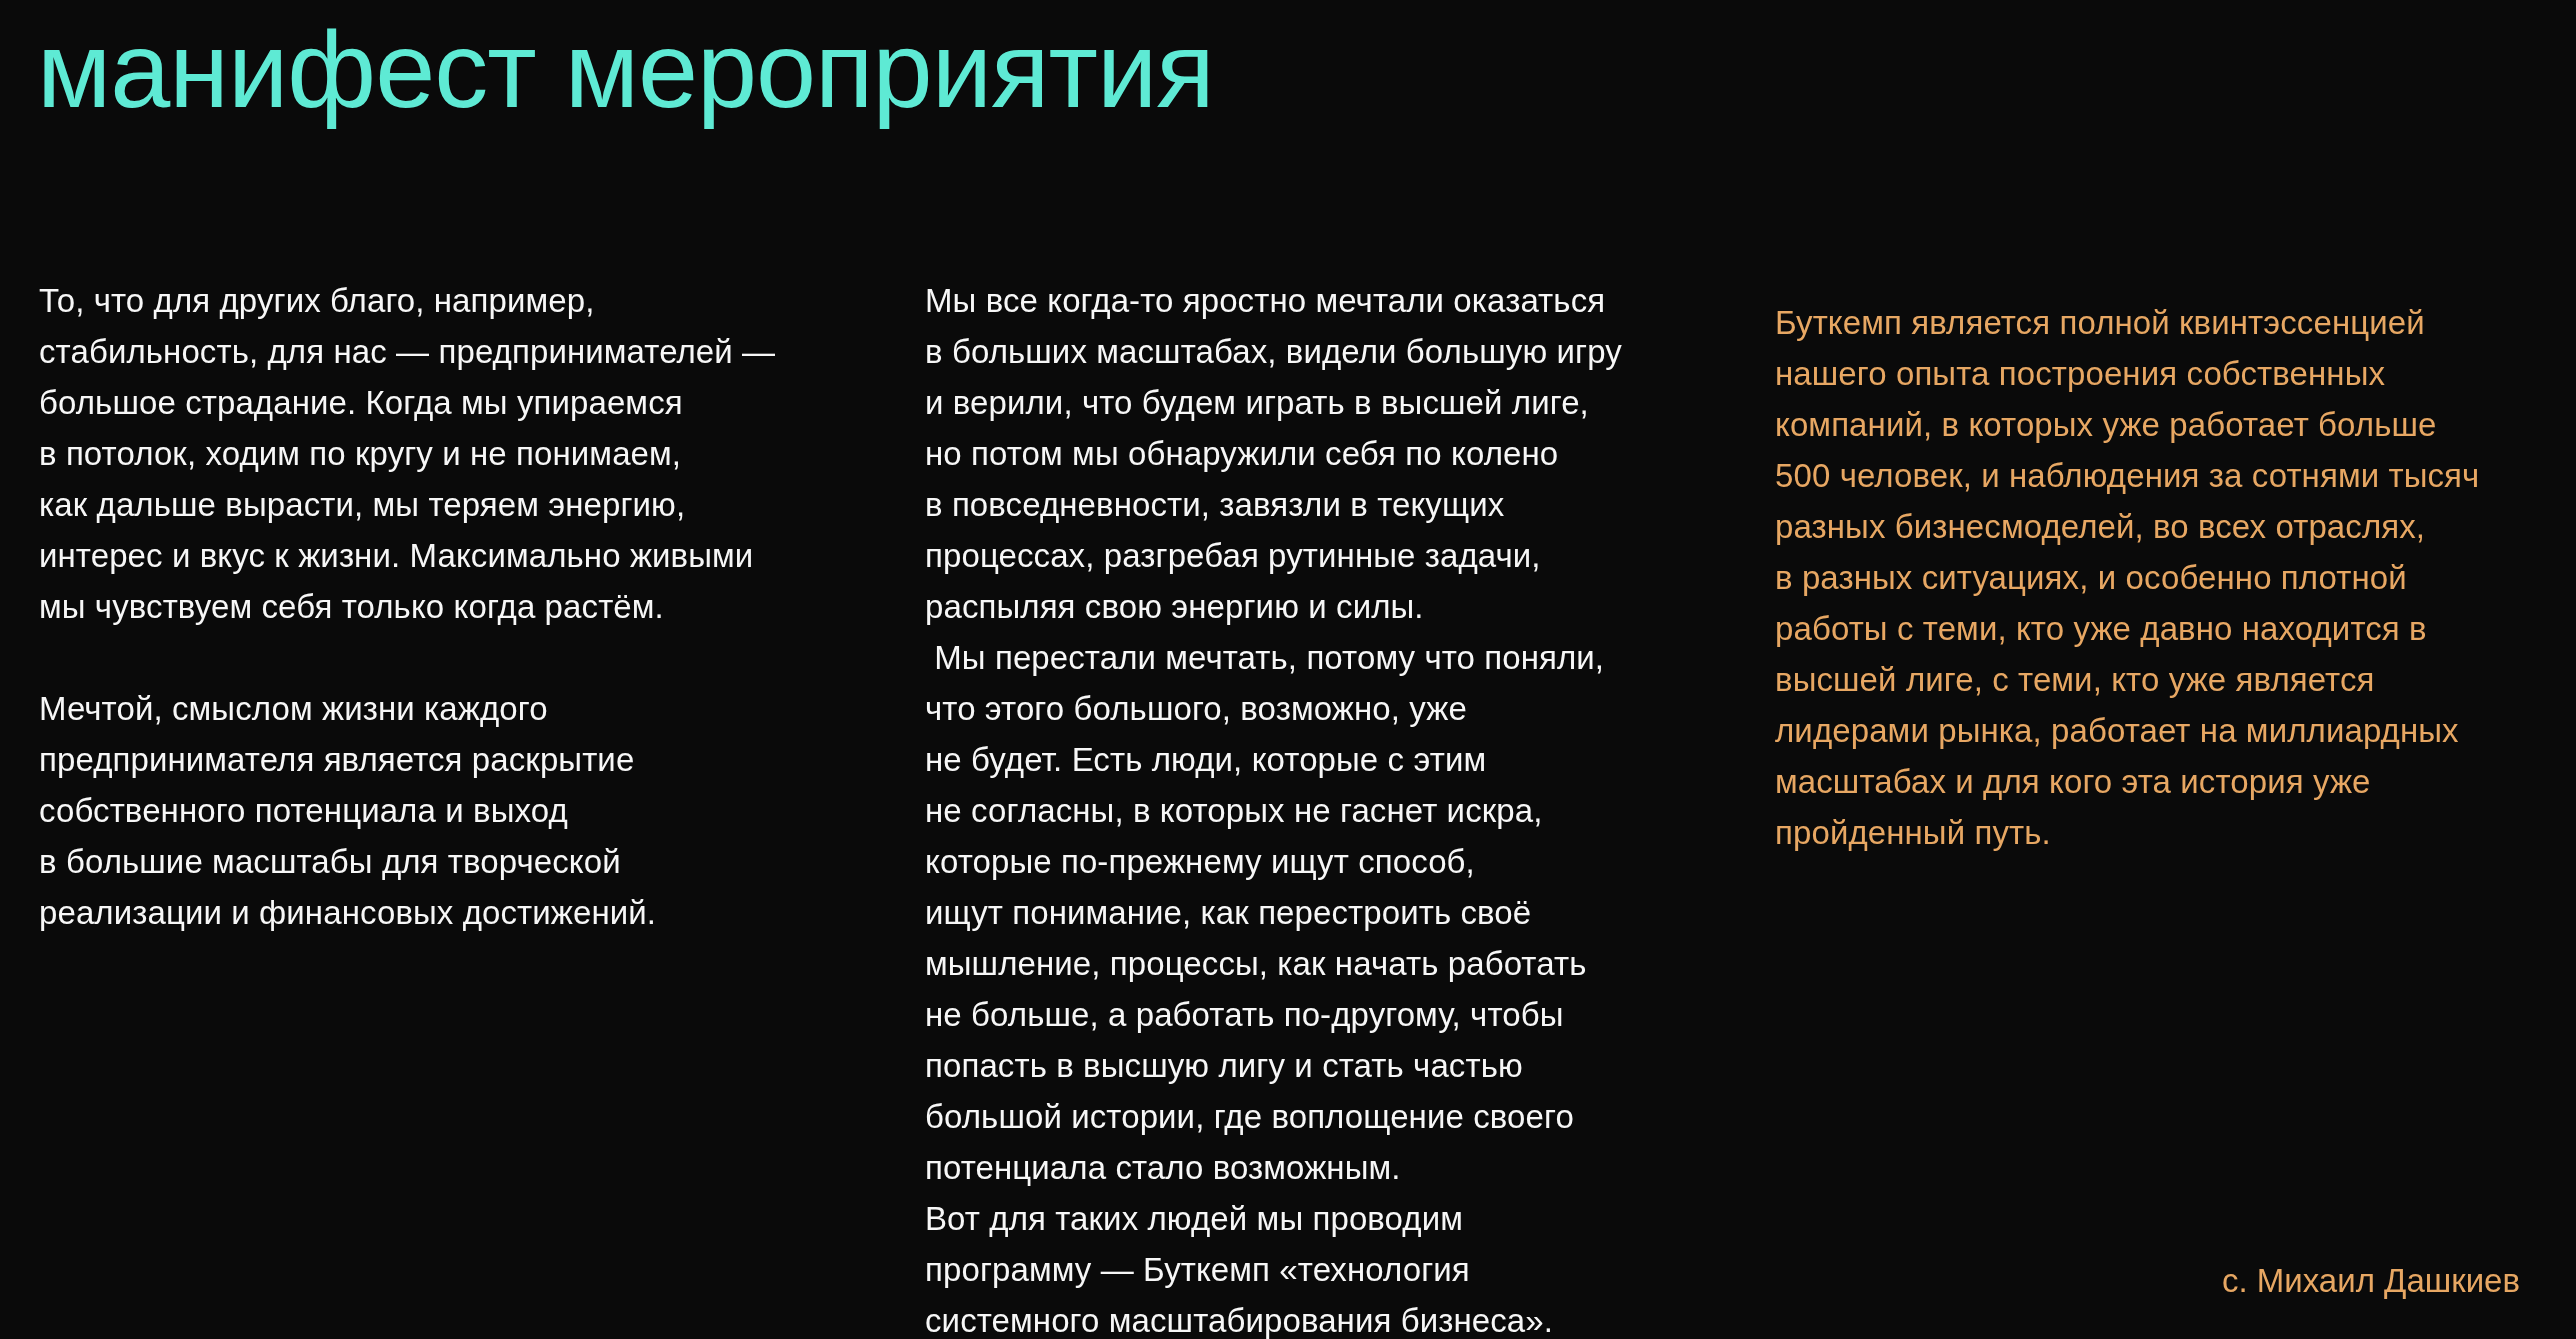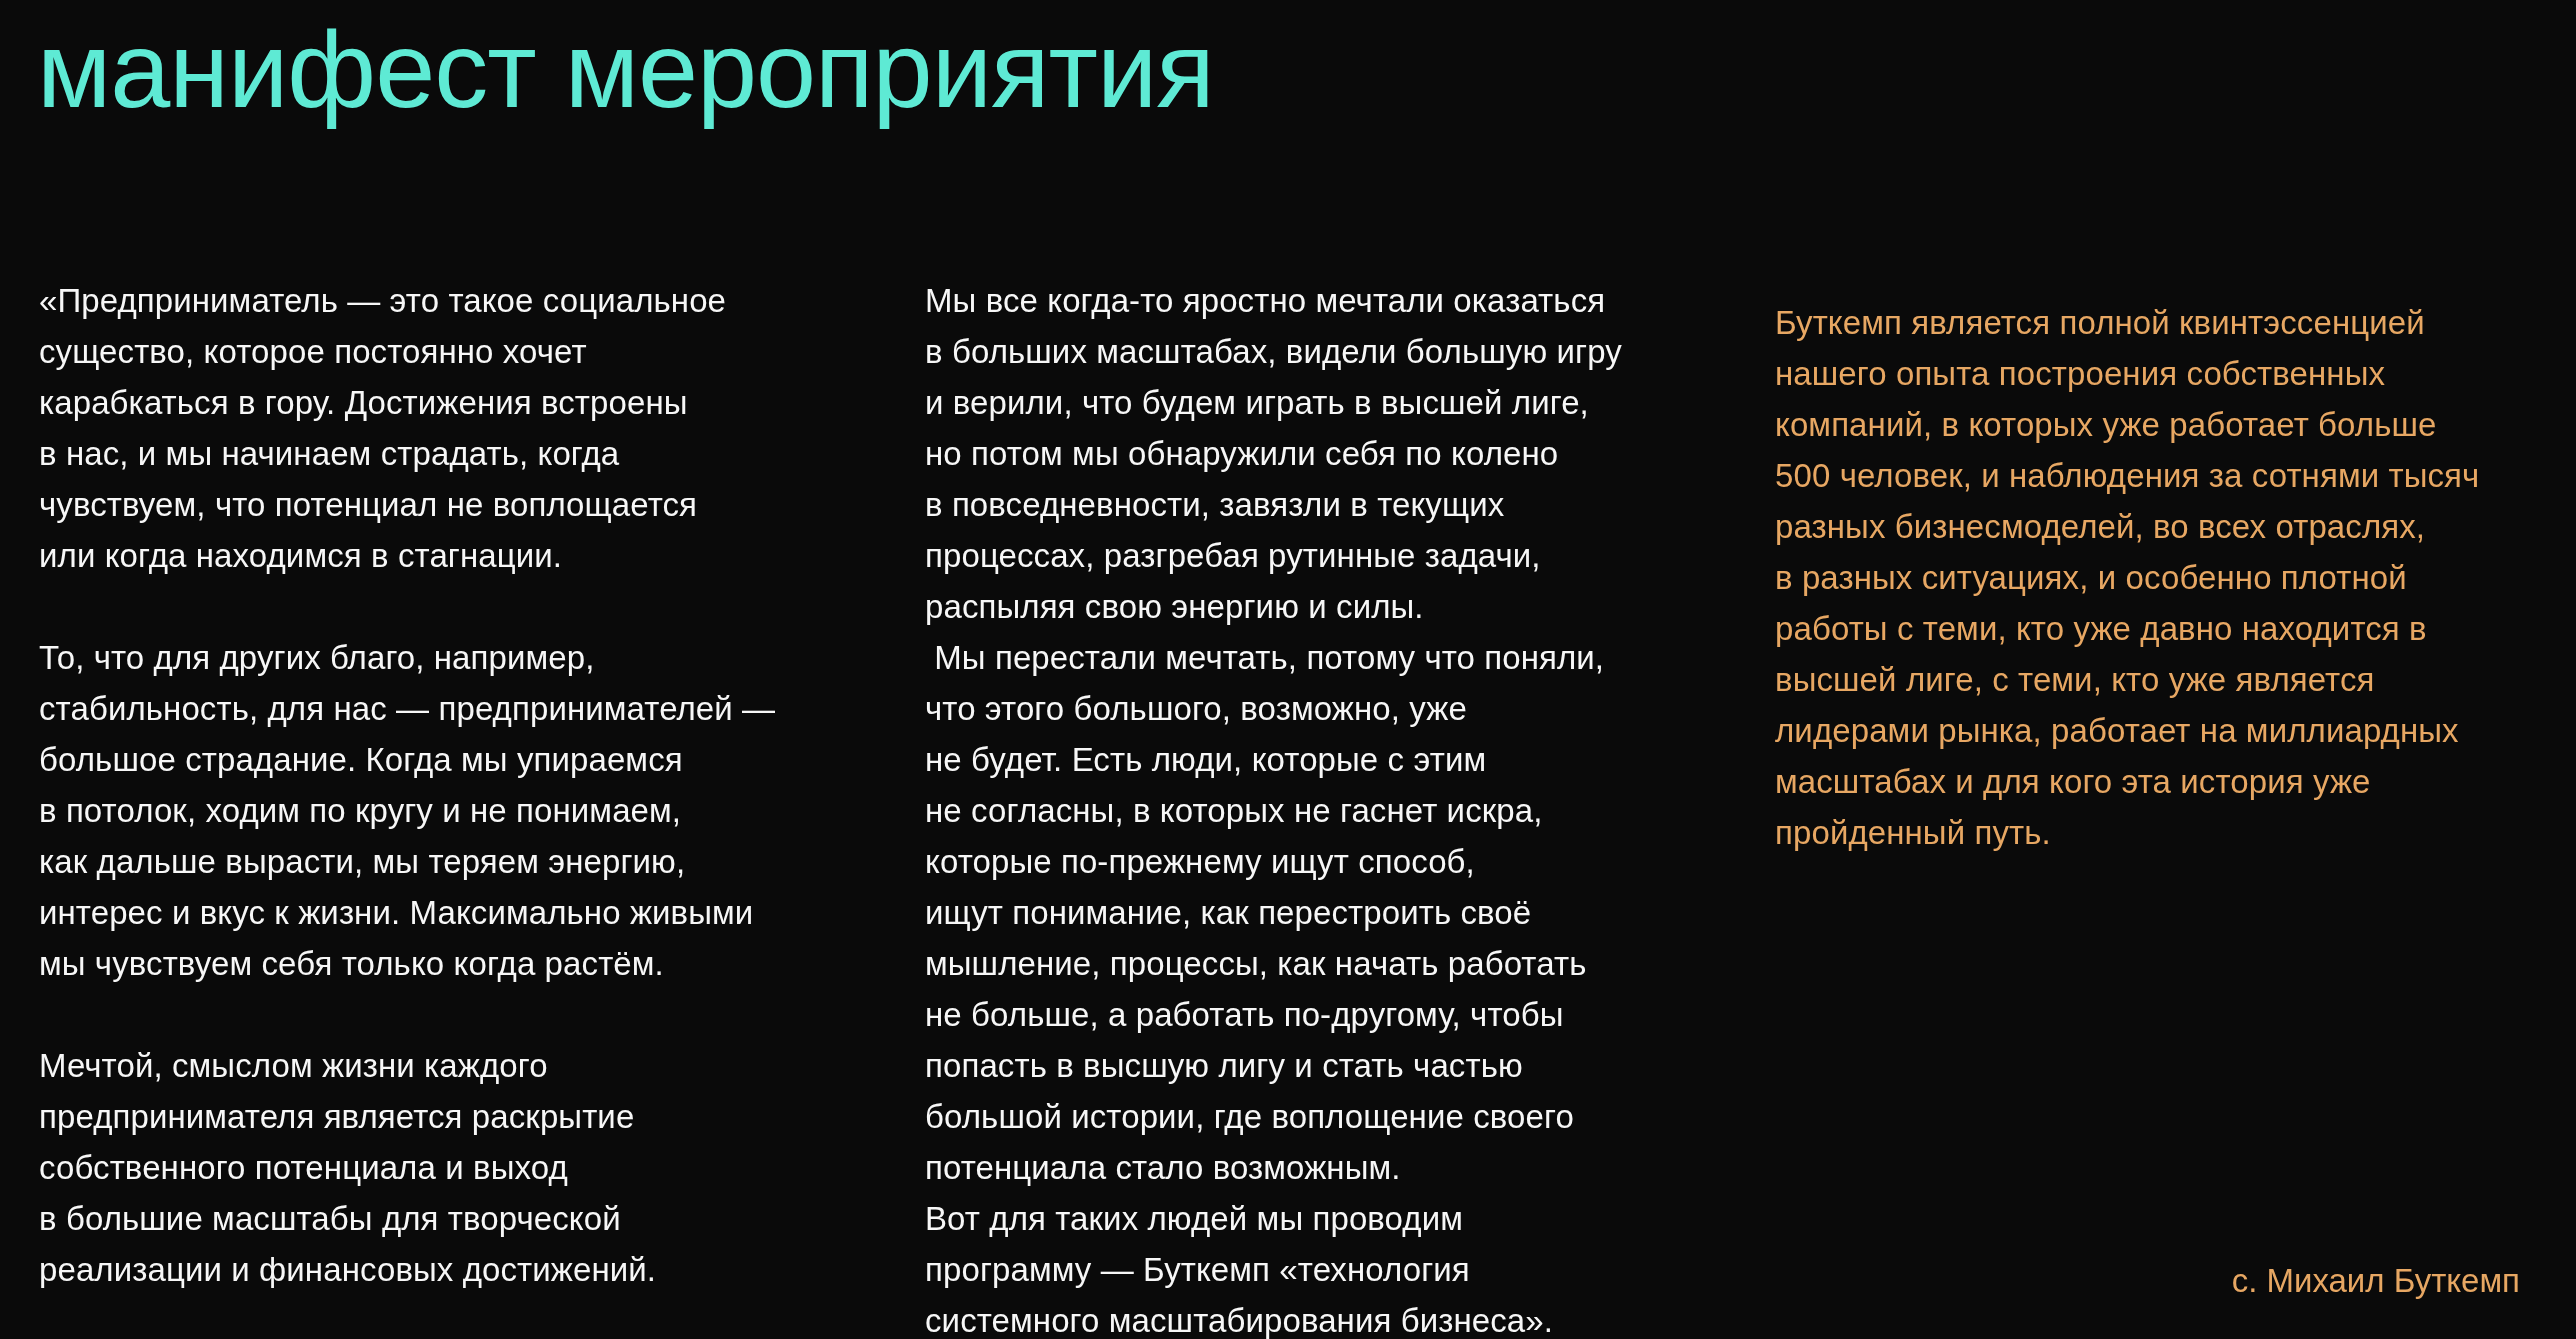--- a/index.html
+++ b/index.html
@@ -54,26 +54,20 @@
     color: #e7a763;
     white-space: nowrap;
   }
 </style>
 </head>
 <body style="background: rgb(10, 10, 10);">
 
 <h1 class="page-title">манифест мероприятия</h1>
 
 <div class="col col-1">
-  <p>«Предприниматель — это такое социальное
-существо, которое постоянно хочет
-карабкаться в гору. Достижения встроены
-в нас, и мы начинаем страдать, когда
-чувствуем, что потенциал не воплощается
-или когда находимся в стагнации.</p>
   <p>То, что для других благо, например,
 стабильность, для нас — предпринимателей —
 большое страдание. Когда мы упираемся
 в потолок, ходим по кругу и не понимаем,
 как дальше вырасти, мы теряем энергию,
 интерес и вкус к жизни. Максимально живыми
 мы чувствуем себя только когда растём.</p>
   <p>Мечтой, смыслом жизни каждого
 предпринимателя является раскрытие
 собственного потенциала и выход
@@ -112,14 +106,14 @@
 500 человек, и наблюдения за сотнями тысяч
 разных бизнесмоделей, во всех отраслях,
 в разных ситуациях, и особенно плотной
 работы с теми, кто уже давно находится в
 высшей лиге, с теми, кто уже является
 лидерами рынка, работает на миллиардных
 масштабах и для кого эта история уже
 пройденный путь.</p>
 </div>
 
-<div class="attribution">с. Михаил Буткемп</div>
+<div class="attribution">с. Михаил Дашкиев</div>
 
 
 </body></html>

